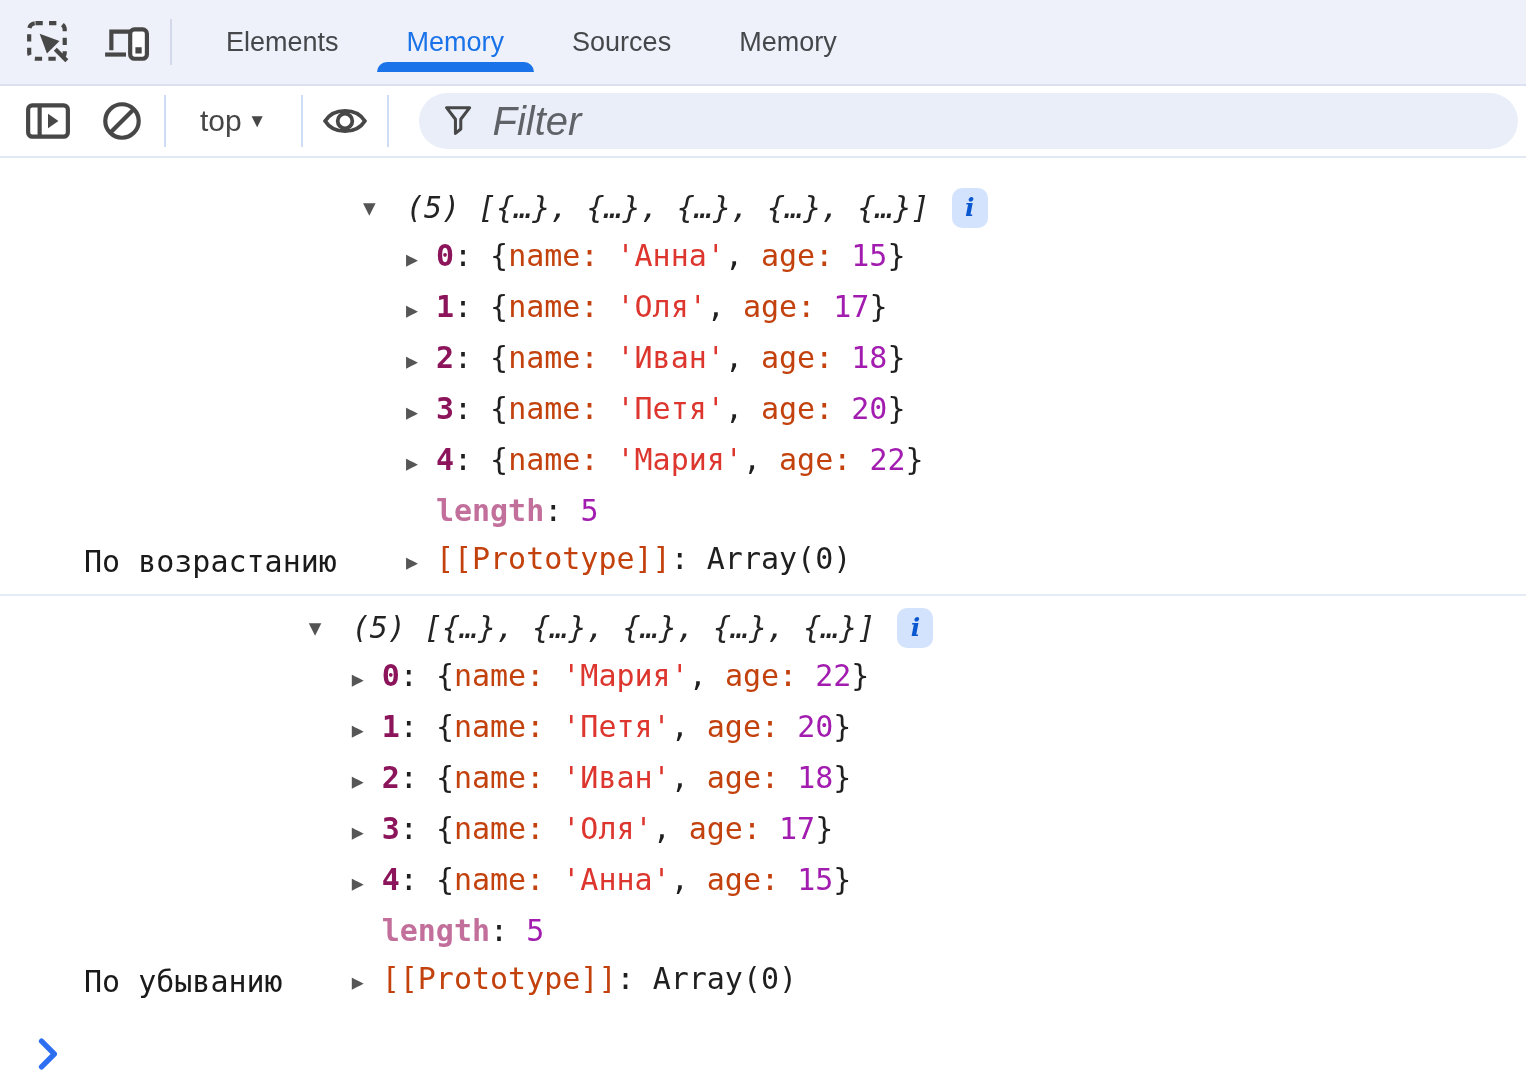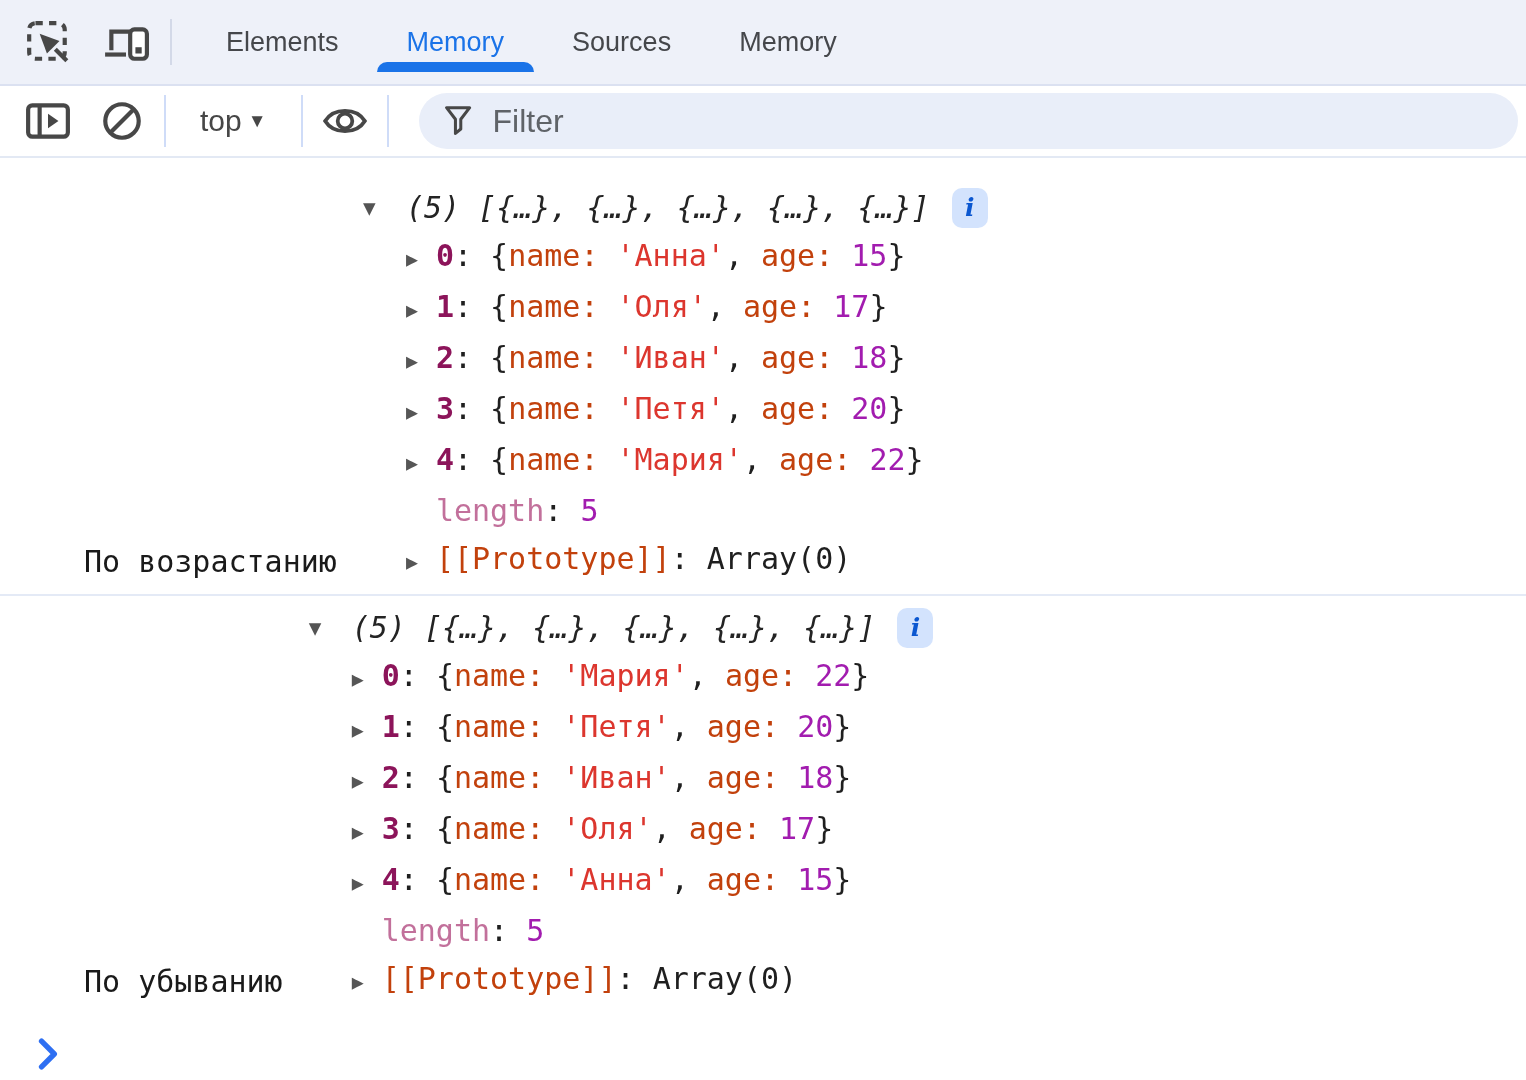--- a/index.html
+++ b/index.html
@@ -27,21 +27,21 @@
   .vdiv { width:2px; height:52px; background:#cfdcf8; margin:0 18px; flex:0 0 auto; }
   .tool-ic { width:48px; height:48px; display:flex; align-items:center; justify-content:center;
              flex:0 0 auto; cursor:pointer; }
   .tool-ic.clear { margin-left:26px; }
   .context { display:flex; align-items:center; gap:6px; font-size:30px; color:#474747;
              margin:0 16px; cursor:pointer; }
   .caret-down { font-size:19px; color:#474747; }
   .filter { flex:1; height:56px; background:#e9eef9; border-radius:28px; display:flex;
             align-items:center; margin-left:12px; padding:0 10px 0 24px; gap:18px; }
   .filter input { border:none; background:transparent; outline:none; flex:1;
-                  font-family:"Liberation Sans", sans-serif; font-size:32px; color:#333; }
+                  font-family:"Liberation Sans", sans-serif; font-size:40px; color:#333;font-style:italic; }
   .filter input::placeholder { color:#5f6368; opacity:1; }
 
   
   .console { font-family:"DejaVu Sans Mono", monospace; font-size:30px; line-height:48px;
              color:#1f1f1f; padding-top:26px; }
   .msg { display:flex; align-items:flex-end; padding:0 15px 8px 84px; }
   .msg.second { border-top:2px solid #e4eaf6; padding-top:8px; }
   .msg-label { white-space:pre; color:#1a1a1a; }
   .tree { margin-left:26px; }
   .tree-header { display:flex; white-space:pre; align-items:flex-start; }
@@ -49,21 +49,21 @@
   .preview { font-style:italic; color:#242424; }
   .info-badge { display:inline-block; min-width:36px; height:40px; margin:4px 0 0 22px;
                 background:#d3e3fd; color:#0b57d0; border-radius:10px; text-align:center;
                 font-family:"DejaVu Serif", serif; font-style:italic; font-weight:bold;
                 font-size:25px; line-height:40px; cursor:pointer; }
   .children { margin-left:43px; }
   .row { white-space:pre; }
   .caret { display:inline-block; width:30px; color:#565656; font-size:20px; cursor:pointer; }
   .spacer { display:inline-block; width:30px; }
   .idx { color:#8c145a; font-weight:bold; }
-  .len { color:#c2709b; font-weight:normal; }
+  .len { color:#c2709b; font-weight:bold; }
   .gray { color:#c2410c; }
   .str { color:#dc362e; }
   .num { color:#a21caf; }
   .dark { color:#1f1f1f; }
 
   .prompt { margin:20px 0 0 38px; height:40px; display:flex; align-items:center; cursor:text; }
 </style>
 </head>
 <body>
 

